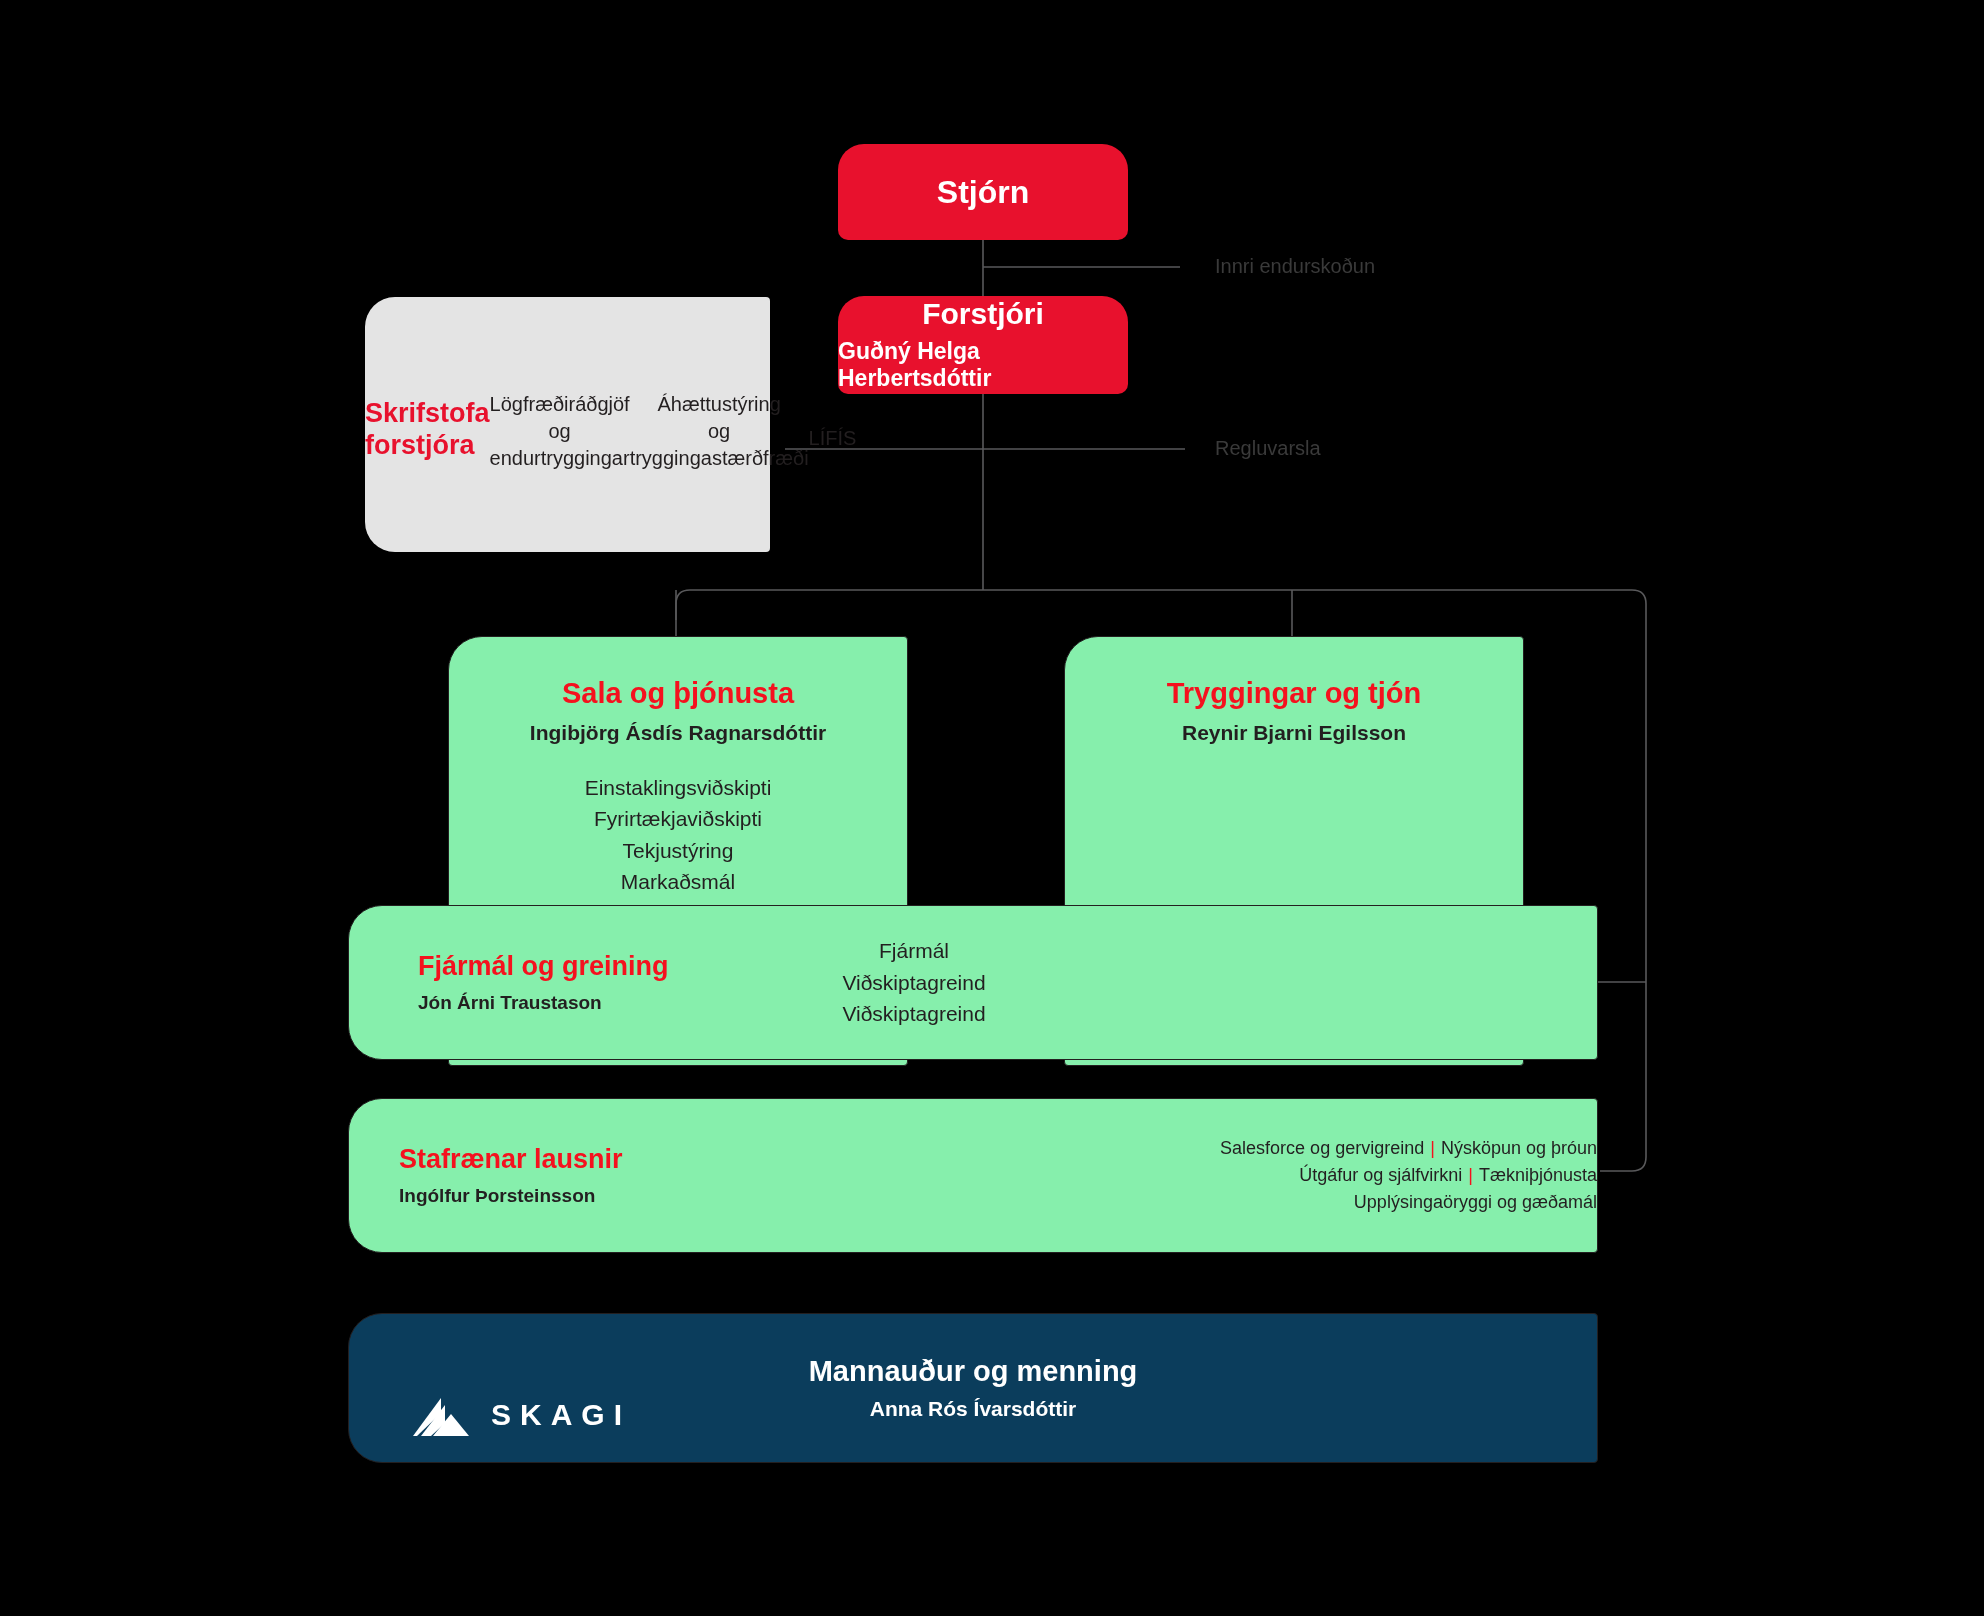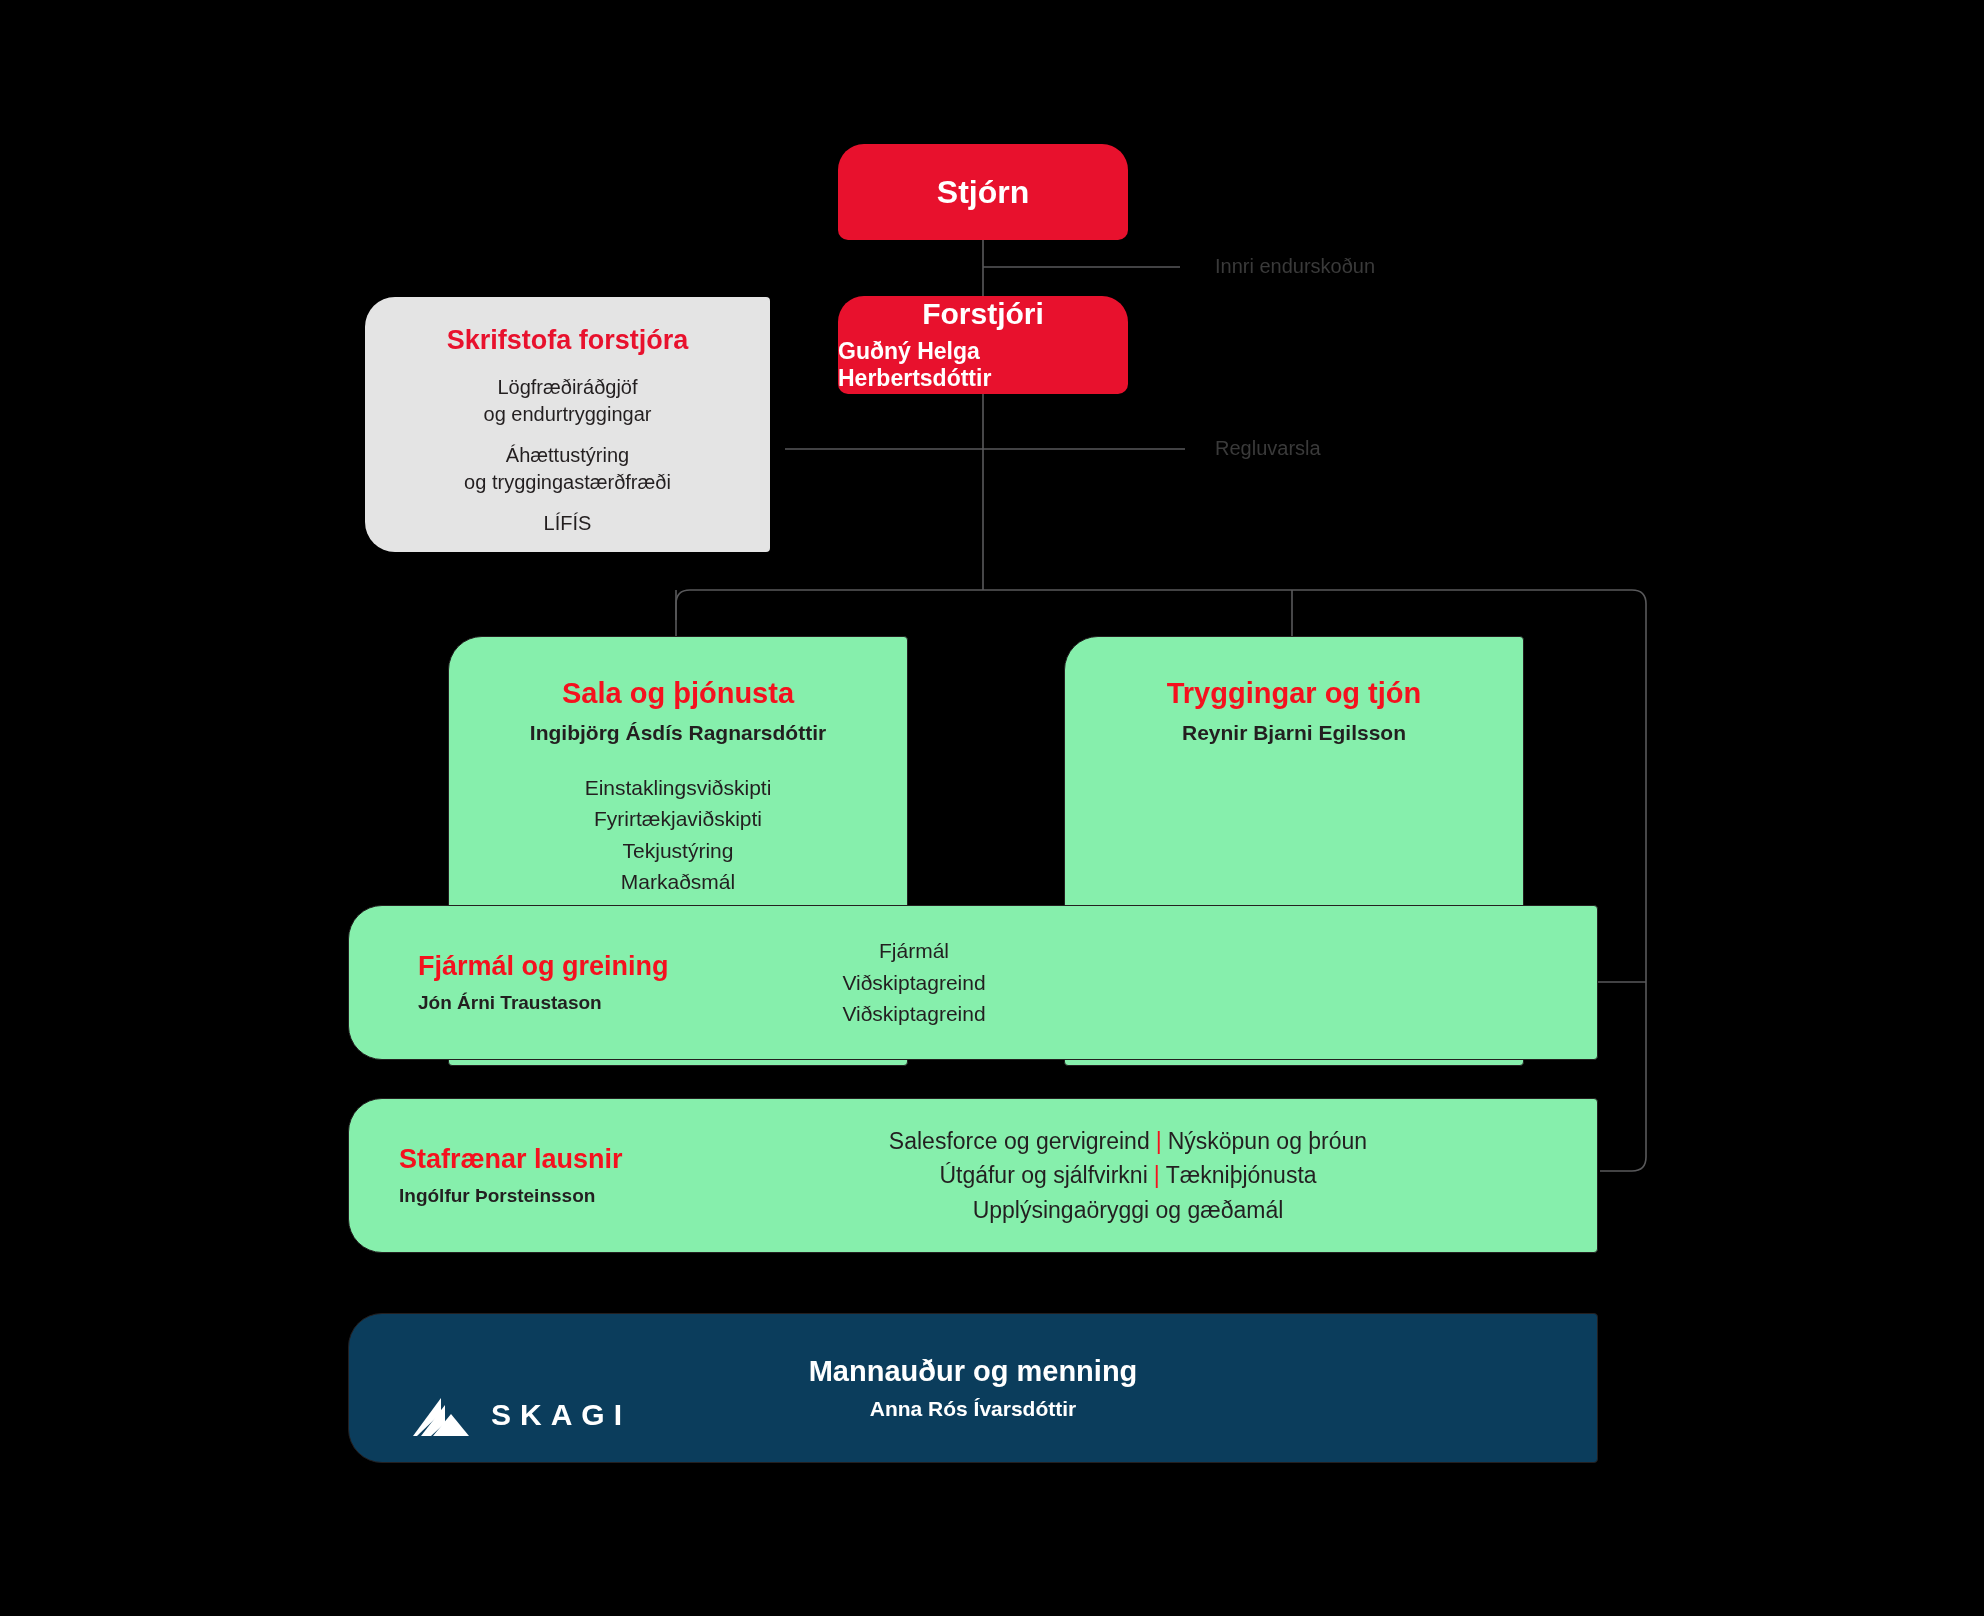--- a/index.html
+++ b/index.html
@@ -56,21 +56,21 @@
   }
   #box-forstjori .box-title { font-size: 30px; }
 
   
   #box-skrifstofa {
     position: absolute;
     left: 365px; top: 297px; width: 405px; height: 255px;
     background: #e4e4e4;
     border-radius: 30px 4px 4px 30px;
     display: flex;
-    flex-direction: column;
+    flex-direction: row;
     align-items: center;
     justify-content: flex-start;
     padding-top: 28px;
   }
   #box-skrifstofa .box-title { color: #e8112d; font-size: 27px; margin-bottom: 18px; }
   #box-skrifstofa .grp { text-align: center; font-size: 20px; color: #231f20; line-height: 1.35; margin-bottom: 14px; }
   #box-skrifstofa .grp:last-child { margin-bottom: 0; }
 
   
   .blue-box {
@@ -111,21 +111,21 @@
   #box-fjarmal .box-list { font-size: 21px; text-align: center; flex: 0 0 420px; }
 
   #box-stafraen {
     left: 348px; top: 1098px; width: 1250px; height: 155px;
     border-radius: 34px 4px 4px 34px;
     display: flex; align-items: center;
   }
   #box-stafraen .left-col { width: 310px; padding-left: 50px; }
   #box-stafraen .box-title { font-size: 27px; }
   #box-stafraen .box-person { font-size: 19px; margin-top: 10px; }
-  #box-stafraen .box-list { font-size: 23px; text-align: center; flex: 1; }
+  #box-stafraen .box-list { font-size: 18px; text-align: right; flex: 1; }
   #box-stafraen .sep { color: #f5111e; padding: 0 6px; }
 
   
   #box-mannaudur {
     position: absolute;
     left: 348px; top: 1313px; width: 1250px; height: 150px;
     background: #0b3d5c;
     border: 1.6px solid #231f20;
     border-radius: 34px 4px 4px 34px;
     display: flex; align-items: center; justify-content: center;

